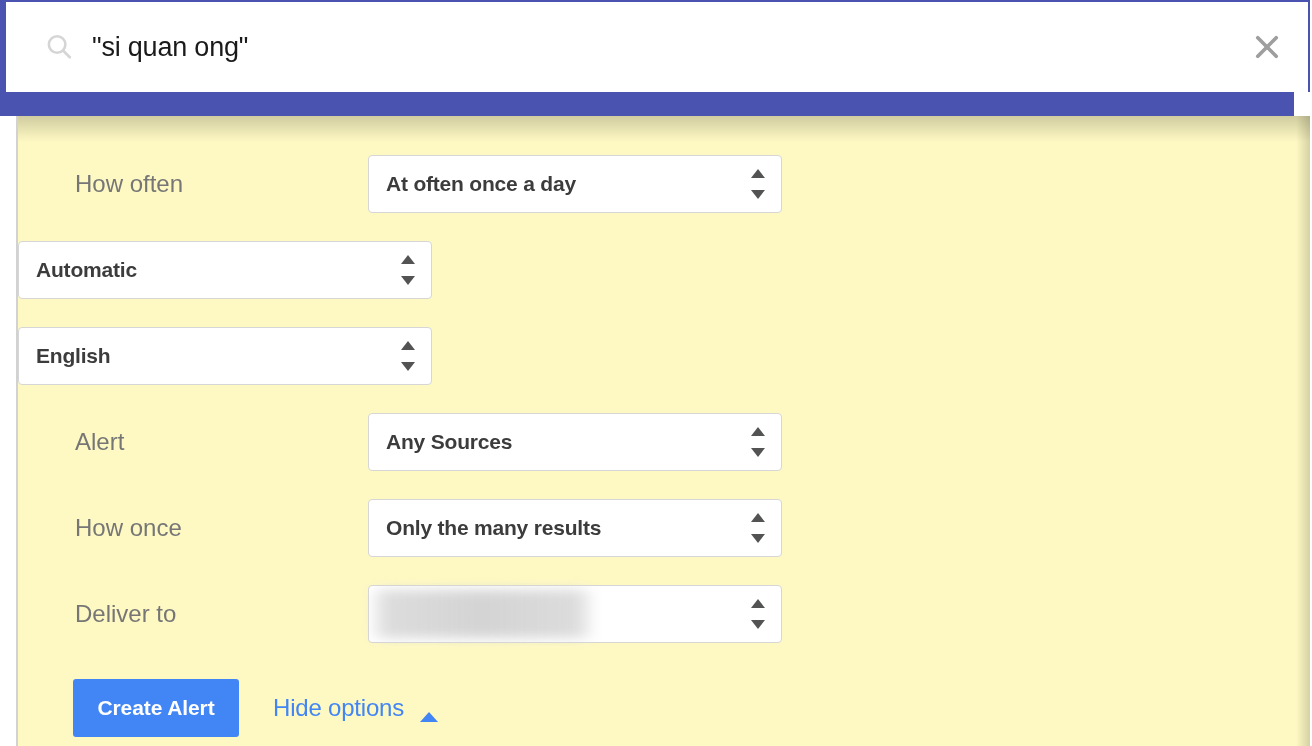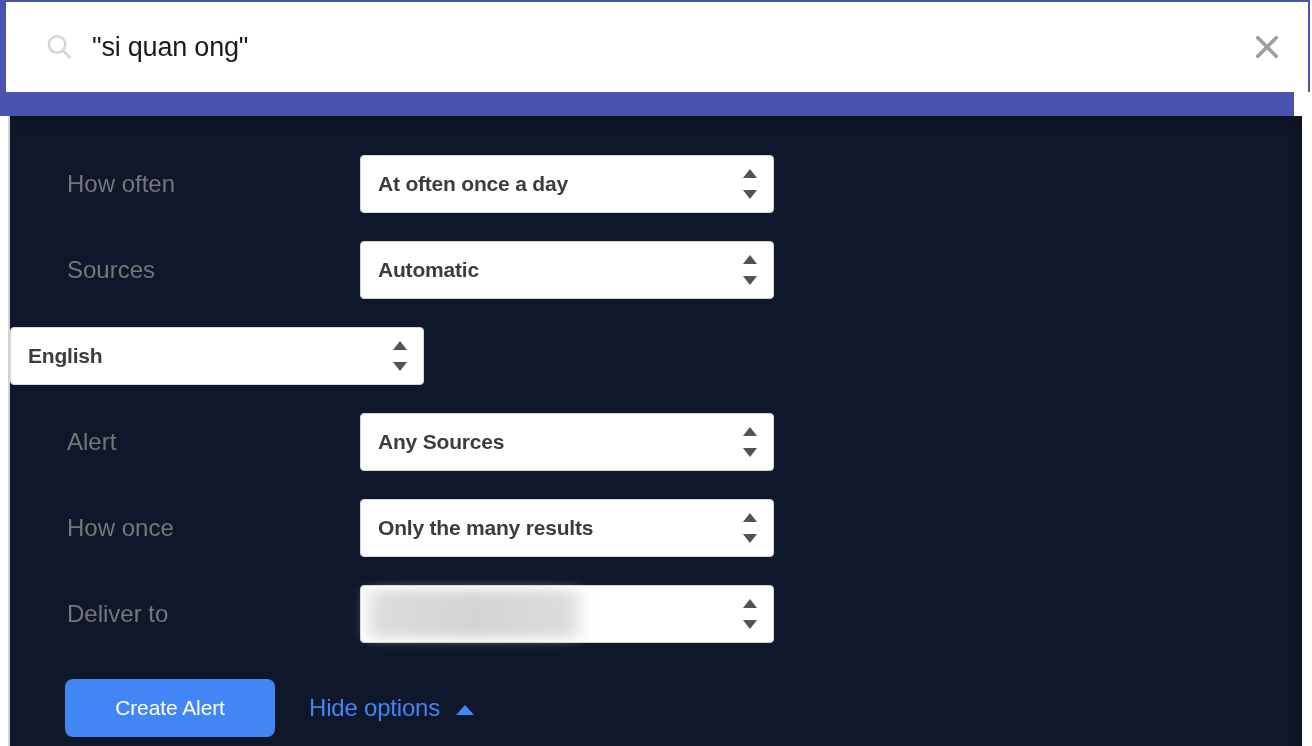--- a/index.html
+++ b/index.html
@@ -71,25 +71,25 @@
     left: 0;
     top: 92px;
     width: 1294px;
     height: 24px;
     background: #4a54b0;
   }
 
   
   .content {
     position: absolute;
-    left: 8px;
+    left: 16px;
     top: 116px;
     width: 1294px;
     height: 630px;
-    background: #0f172a;
+    background: #fef9c3;
     border-left: 2px solid #d2d2d2;
     overflow: hidden;
   }
 
   .content-shadow {
     position: absolute;
     left: 0;
     top: 0;
     width: 1294px;
     height: 26px;
@@ -195,36 +195,36 @@
 
   
   .actions {
     display: flex;
     align-items: center;
     padding-left: 55px;
     margin-top: 22px;
   }
 
   .create-btn {
-    width: 210px;
+    width: 166px;
     height: 58px;
     background: #4285f4;
     border: none;
-    border-radius: 8px;
+    border-radius: 3px;
     color: #ffffff;
     font-family: "Liberation Sans", sans-serif;
     font-size: 21px;
-    font-weight: normal;
+    font-weight: bold;
     cursor: pointer;
     letter-spacing: -0.1px;
   }
 
   .hide-options {
     display: flex;
-    align-items: center;
+    align-items: flex-end;
     margin-left: 34px;
     cursor: pointer;
     text-decoration: none;
   }
 
   .hide-options-label {
     font-size: 24px;
     color: #4285f4;
     letter-spacing: -0.2px;
   }
@@ -267,21 +267,20 @@
           <div class="row-label">How often</div>
           <div class="select-box">
             <span class="select-value">At often once a day</span>
             <span class="stepper">
               <span class="tri up"></span>
               <span class="tri down"></span>
             </span>
           </div>
         </div>
         <div class="row">
-          <div class="row-label">Sources</div>
           <div class="select-box">
             <span class="select-value">Automatic</span>
             <span class="stepper">
               <span class="tri up"></span>
               <span class="tri down"></span>
             </span>
           </div>
         </div>
         <div class="row">
           <div class="select-box">

